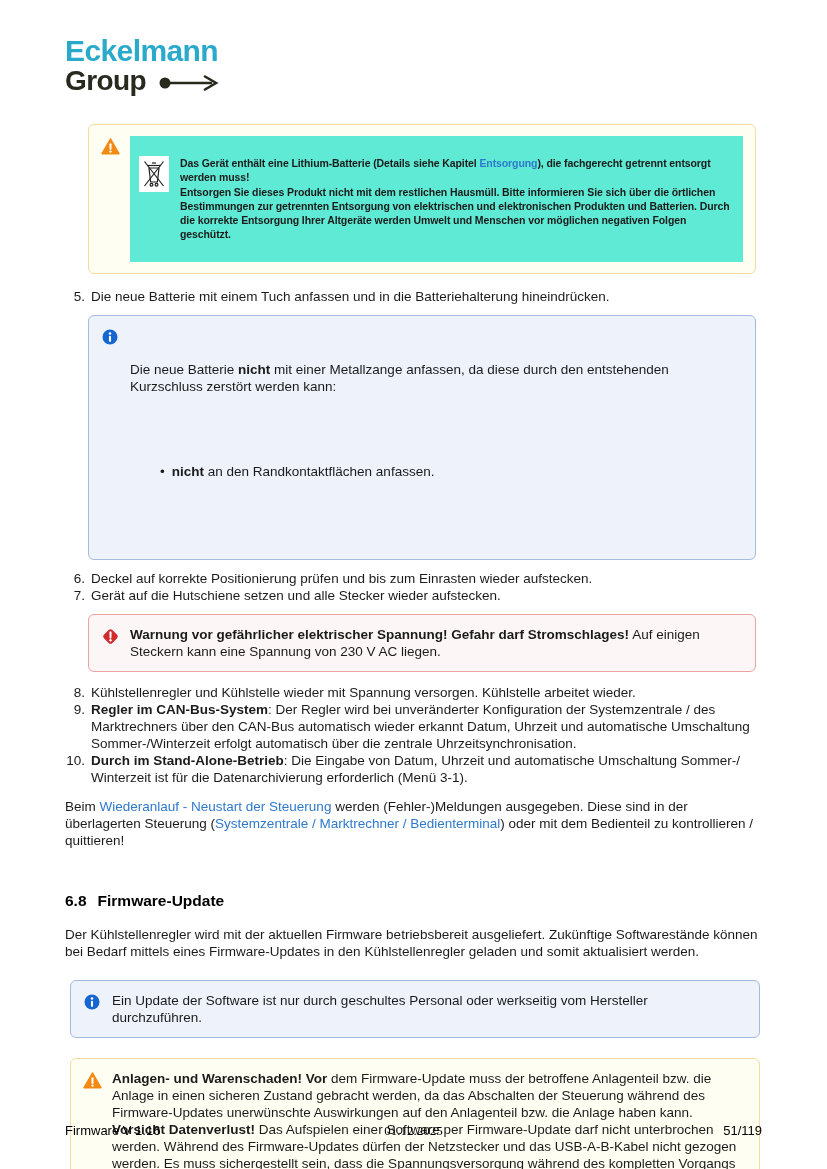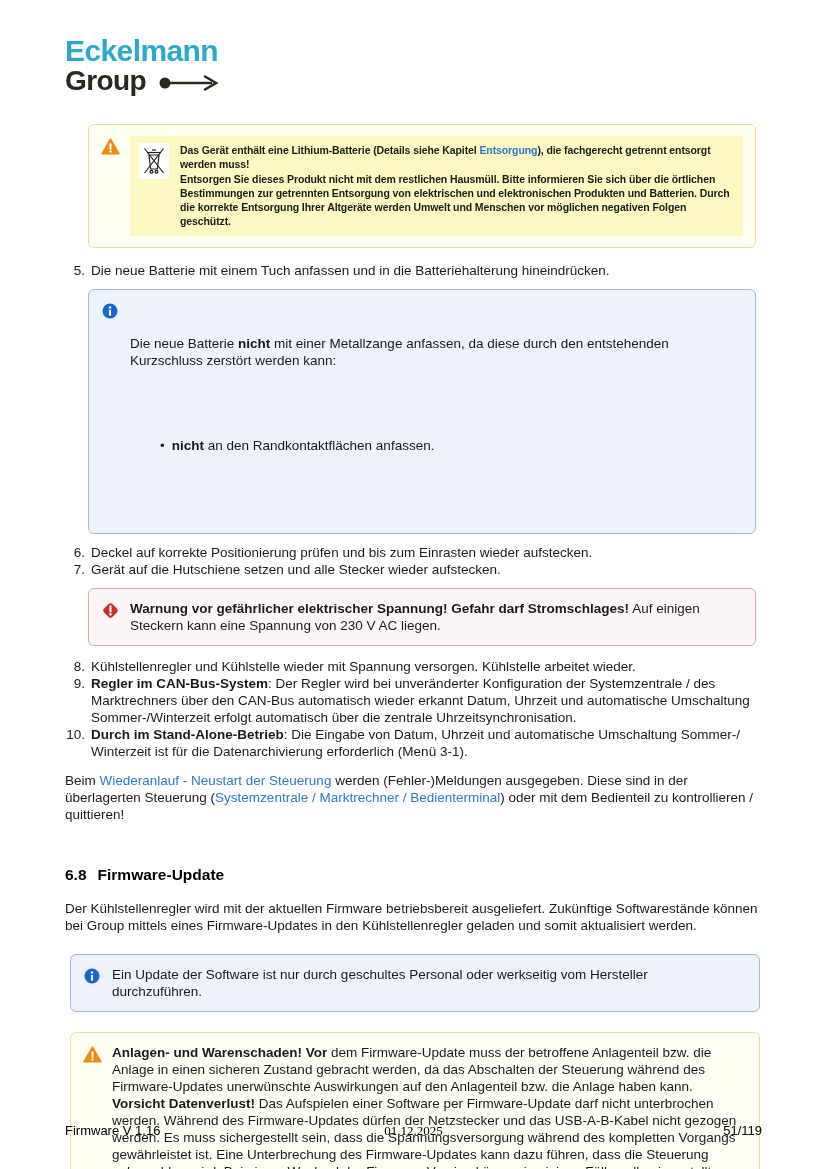--- a/index.html
+++ b/index.html
@@ -21,21 +21,21 @@
   .notebox{border:1px solid;border-radius:6px;display:flex;gap:10px;padding:11px 12px;}
   .nb-yellow{border-color:#F3DD9C;background:#FFFEF3;}
   .nb-blue{border-color:#A6BBDB;background:#EDF2FB;}
   .nb-red{border-color:#E8A3A3;background:#FCF7F6;}
   .nb-indent{margin-left:23px;margin-right:6px;}
   .nb-wide{margin-left:5px;margin-right:2px;}
   .nb-icon{flex:0 0 auto;width:19px;height:19px;margin-top:1px;}
   .nb-body{flex:1;white-space:pre-wrap;}
 
   
-  .inner-grey{flex:1;background:#fef9c3;display:flex;gap:11px;padding:7px 9px;}
+  .inner-grey{flex:1;background:#5eead4;display:flex;gap:11px;padding:20px 9px;}
   .weee-box{flex:0 0 auto;width:30px;height:36px;background:#ffffff;display:flex;align-items:center;justify-content:center;}
   .inner-grey .nb-body{font-size:10.5px;line-height:14.3px;letter-spacing:-0.1px;font-weight:bold;}
 
   
   .steps{margin-top:14px;}
   .step{display:flex;}
   .step .num{flex:0 0 20px;text-align:right;margin-right:6px;}
   .step .txt{flex:1;white-space:pre-wrap;}
 
   .gap-s{margin-top:10px;}
@@ -166,21 +166,21 @@
     </div>
   </div>
 
   <div class="para"><span>Beim </span><span class="link">Wiederanlauf - Neustart der Steuerung</span><span> werden (Fehler-)Meldungen ausgegeben. Diese sind in der überlagerten Steuerung (</span><span class="link">Systemzentrale / Marktrechner / Bedienterminal</span><span>) oder mit dem Bedienteil zu kontrollieren / quittieren!</span></div>
 
   <div class="heading">
     <span>6.8</span>
     <span>Firmware-Update</span>
   </div>
 
-  <div class="para intro">Der Kühlstellenregler wird mit der aktuellen Firmware betriebsbereit ausgeliefert. Zukünftige Softwarestände können bei Group mittels eines Firmware-Updates in den Kühlstellenregler geladen und somit aktualisiert werden.</div>
+  <div class="para intro">Der Kühlstellenregler wird mit der aktuellen Firmware betriebsbereit ausgeliefert. Zukünftige Softwarestände können bei Bedarf mittels eines Firmware-Updates in den Kühlstellenregler geladen und somit aktualisiert werden.</div>
 
   <div class="notebox nb-blue nb-wide" style="margin-top:20px;">
     <span class="nb-icon">
       <svg width="18" height="18" viewBox="0 0 24 24">
         <circle cx="12" cy="12" r="10" fill="#1666D2"></circle>
         <circle cx="12" cy="7.4" r="1.7" fill="#fff"></circle>
         <rect x="10.6" y="10.4" width="2.8" height="8" rx="1.2" fill="#fff"></rect>
       </svg>
     </span>
     <div class="nb-body" style="max-width:560px;">Ein Update der Software ist nur durch geschultes Personal oder werkseitig vom Hersteller durchzuführen.</div>

